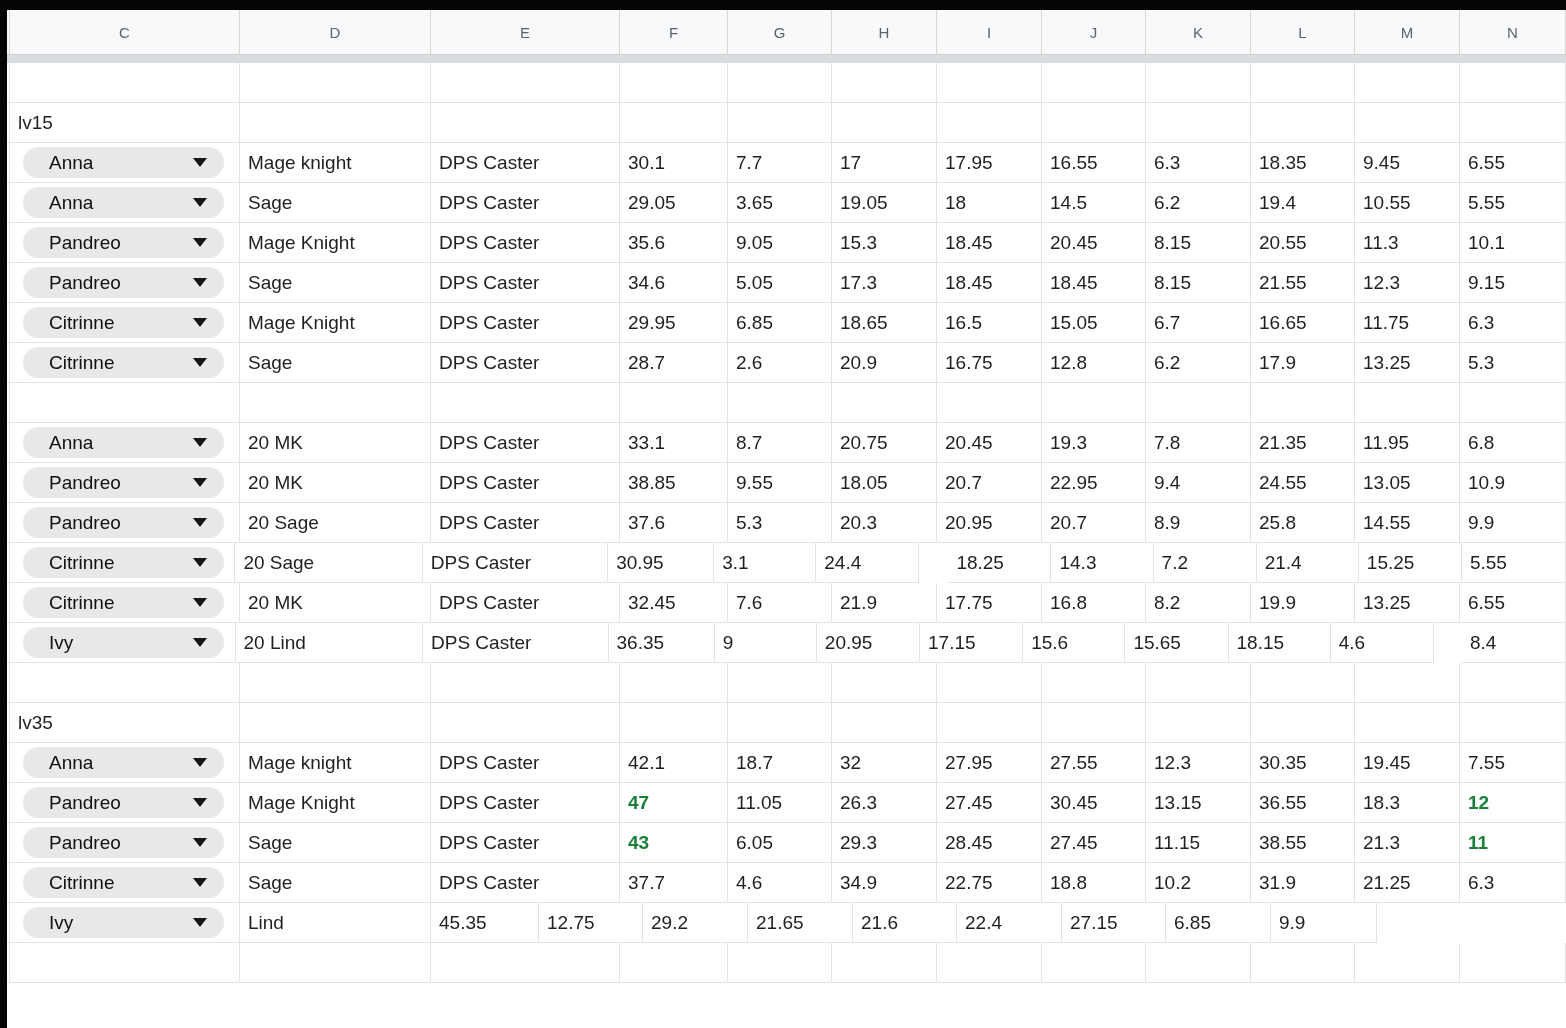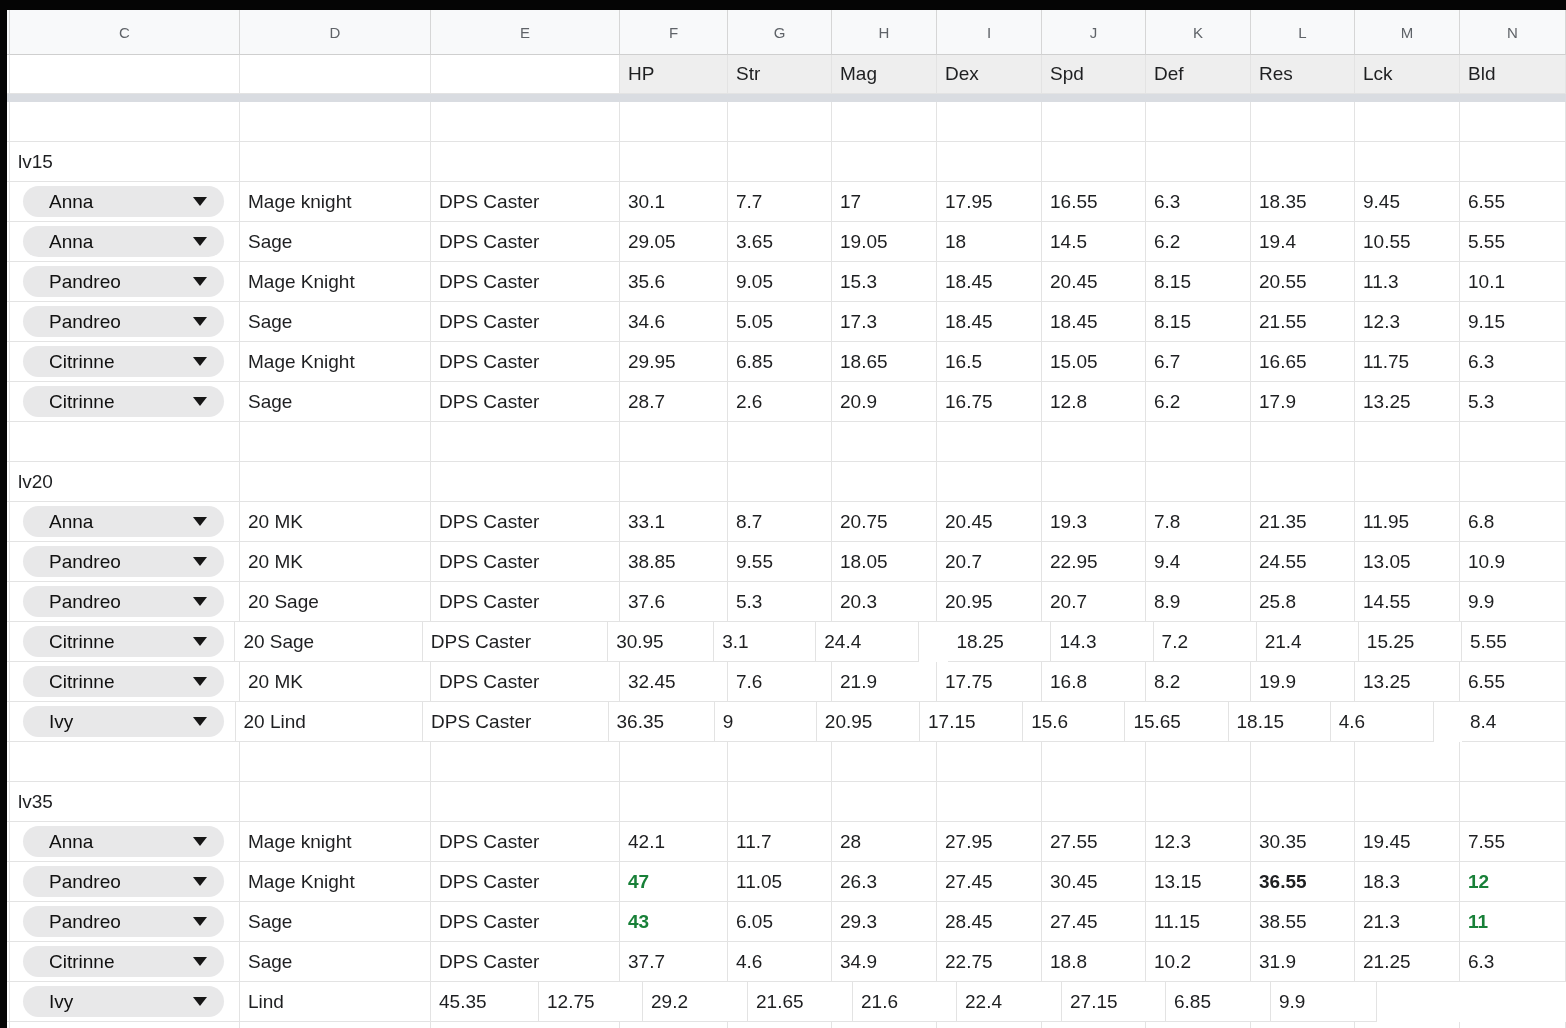--- a/index.html
+++ b/index.html
@@ -84,35 +84,20 @@
       <div class="cell" style="width: 108px;">F</div>
       <div class="cell" style="width: 104px;">G</div>
       <div class="cell" style="width: 105px;">H</div>
       <div class="cell" style="width: 105px;">I</div>
       <div class="cell" style="width: 104px;">J</div>
       <div class="cell" style="width: 105px;">K</div>
       <div class="cell" style="width: 104px;">L</div>
       <div class="cell" style="width: 105px;">M</div>
       <div class="cell" style="width: 106px;">N</div>
     </div>
-    <div class="row fieldhead" style="height: 39px;">
-      <div class="gutter" style="width: 3px;"></div>
-      <div class="cell" style="width: 230px;"></div>
-      <div class="cell" style="width: 191px;"></div>
-      <div class="cell" style="width: 189px;"></div>
-      <div class="cell stat-head" style="width: 108px;">HP</div>
-      <div class="cell stat-head" style="width: 104px;">Str</div>
-      <div class="cell stat-head" style="width: 105px;">Mag</div>
-      <div class="cell stat-head" style="width: 105px;">Dex</div>
-      <div class="cell stat-head" style="width: 104px;">Spd</div>
-      <div class="cell stat-head" style="width: 105px;">Def</div>
-      <div class="cell stat-head" style="width: 104px;">Res</div>
-      <div class="cell stat-head" style="width: 105px;">Lck</div>
-      <div class="cell stat-head" style="width: 106px;">Bld</div>
-    </div>
     <div class="divider"></div>
     <div class="row" style="height: 40px;">
       <div class="gutter" style="width: 3px;"></div>
       <div class="cell" style="width: 230px; padding: 0px;"></div>
       <div class="cell" style="width: 191px;"></div>
       <div class="cell" style="width: 189px;"></div>
       <div class="cell" style="width: 108px;"></div>
       <div class="cell" style="width: 104px;"></div>
       <div class="cell" style="width: 105px;"></div>
       <div class="cell" style="width: 105px;"></div>
@@ -267,35 +252,20 @@
       <div class="cell" style="width: 105px;"></div>
       <div class="cell" style="width: 105px;"></div>
       <div class="cell" style="width: 104px;"></div>
       <div class="cell" style="width: 105px;"></div>
       <div class="cell" style="width: 104px;"></div>
       <div class="cell" style="width: 105px;"></div>
       <div class="cell" style="width: 106px;"></div>
     </div>
     <div class="row" style="height: 40px;">
       <div class="gutter" style="width: 3px;"></div>
-      <div class="cell" style="width: 230px; padding: 0px 0px 0px 8px;">lv20</div>
-      <div class="cell" style="width: 191px;"></div>
-      <div class="cell" style="width: 189px;"></div>
-      <div class="cell" style="width: 108px;"></div>
-      <div class="cell" style="width: 104px;"></div>
-      <div class="cell" style="width: 105px;"></div>
-      <div class="cell" style="width: 105px;"></div>
-      <div class="cell" style="width: 104px;"></div>
-      <div class="cell" style="width: 105px;"></div>
-      <div class="cell" style="width: 104px;"></div>
-      <div class="cell" style="width: 105px;"></div>
-      <div class="cell" style="width: 106px;"></div>
-    </div>
-    <div class="row" style="height: 40px;">
-      <div class="gutter" style="width: 3px;"></div>
       <div class="cell" style="width: 230px; padding: 0px;">
         <div class="chip">
           <span class="lbl">Anna</span>
           <span class="arrow"></span>
         </div>
       </div>
       <div class="cell" style="width: 191px;">20 MK</div>
       <div class="cell" style="width: 189px;">DPS Caster</div>
       <div class="cell" style="width: 108px;">33.1</div>
       <div class="cell" style="width: 104px;">8.7</div>
@@ -441,22 +411,22 @@
       <div class="gutter" style="width: 3px;"></div>
       <div class="cell" style="width: 230px; padding: 0px;">
         <div class="chip">
           <span class="lbl">Anna</span>
           <span class="arrow"></span>
         </div>
       </div>
       <div class="cell" style="width: 191px;">Mage knight</div>
       <div class="cell" style="width: 189px;">DPS Caster</div>
       <div class="cell" style="width: 108px;">42.1</div>
-      <div class="cell" style="width: 104px;">11.7</div>
-      <div class="cell" style="width: 105px;">28</div>
+      <div class="cell" style="width: 104px;">18.7</div>
+      <div class="cell" style="width: 105px;">32</div>
       <div class="cell" style="width: 105px;">27.95</div>
       <div class="cell" style="width: 104px;">27.55</div>
       <div class="cell" style="width: 105px;">12.3</div>
       <div class="cell" style="width: 104px;">30.35</div>
       <div class="cell" style="width: 105px;">19.45</div>
       <div class="cell" style="width: 106px;">7.55</div>
     </div>
     <div class="row" style="height: 40px;">
       <div class="gutter" style="width: 3px;"></div>
       <div class="cell" style="width: 230px; padding: 0px;">
@@ -466,21 +436,21 @@
         </div>
       </div>
       <div class="cell" style="width: 191px;">Mage Knight</div>
       <div class="cell" style="width: 189px;">DPS Caster</div>
       <div class="cell green" style="width: 108px;">47</div>
       <div class="cell" style="width: 104px;">11.05</div>
       <div class="cell" style="width: 105px;">26.3</div>
       <div class="cell" style="width: 105px;">27.45</div>
       <div class="cell" style="width: 104px;">30.45</div>
       <div class="cell" style="width: 105px;">13.15</div>
-      <div class="cell" style="width: 104px; font-weight: bold;">36.55</div>
+      <div class="cell" style="width: 104px;">36.55</div>
       <div class="cell" style="width: 105px;">18.3</div>
       <div class="cell green" style="width: 106px;">12</div>
     </div>
     <div class="row" style="height: 40px;">
       <div class="gutter" style="width: 3px;"></div>
       <div class="cell" style="width: 230px; padding: 0px;">
         <div class="chip">
           <span class="lbl">Pandreo</span>
           <span class="arrow"></span>
         </div>

